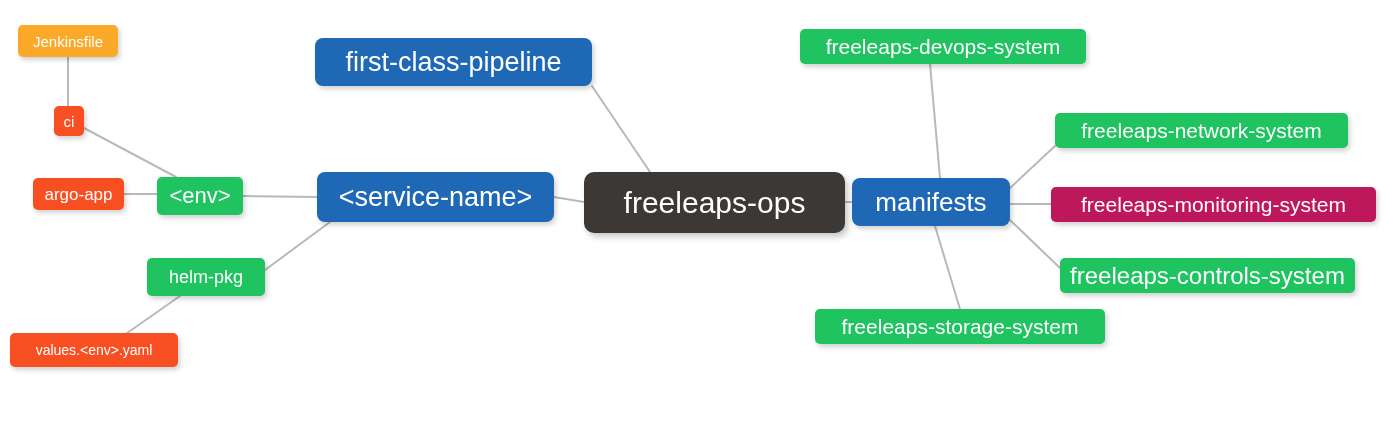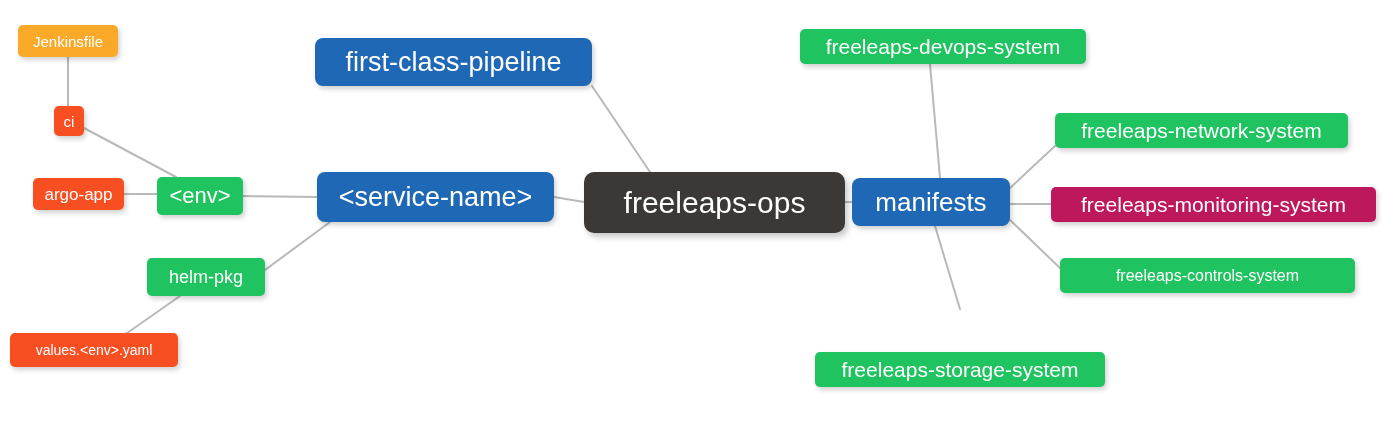--- a/index.html
+++ b/index.html
@@ -104,21 +104,21 @@
       </div>
       <div class="node node-lvl2" style="left: 800px; top: 29px; width: 286px; height: 35px; background: rgb(31, 195, 95); font-size: 21px; color: rgb(255, 255, 255);">
         <span>freeleaps-devops-system</span>
       </div>
       <div class="node node-lvl2" style="left: 1055px; top: 113px; width: 293px; height: 35px; background: rgb(31, 195, 95); font-size: 21px; color: rgb(255, 255, 255); justify-content: center;">
         <span>freeleaps-network-system</span>
       </div>
       <div class="node node-lvl2" style="left: 1051px; top: 187px; width: 325px; height: 35px; background: #be185d; font-size: 21px; color: rgb(255, 255, 255);">
         <span>freeleaps-monitoring-system</span>
       </div>
-      <div class="node node-lvl2" style="left: 1060px; top: 258px; width: 295px; height: 35px; background: rgb(31, 195, 95); font-size: 16px; color: rgb(255, 255, 255);">
+      <div class="node node-lvl2" style="left: 1060px; top: 258px; width: 295px; height: 35px; background: rgb(31, 195, 95); font-size: 24px; color: rgb(255, 255, 255);">
         <span>freeleaps-controls-system</span>
       </div>
-      <div class="node node-lvl2" style="left: 815px; top: 309px; width: 290px; height: 35px; background: rgb(31, 195, 95); font-size: 21px; color: rgb(255, 255, 255); margin-top: 43px;">
+      <div class="node node-lvl2" style="left: 815px; top: 309px; width: 290px; height: 35px; background: rgb(31, 195, 95); font-size: 21px; color: rgb(255, 255, 255);">
         <span>freeleaps-storage-system</span>
       </div>
     </div>
 
 </div>
 
 </body></html>

